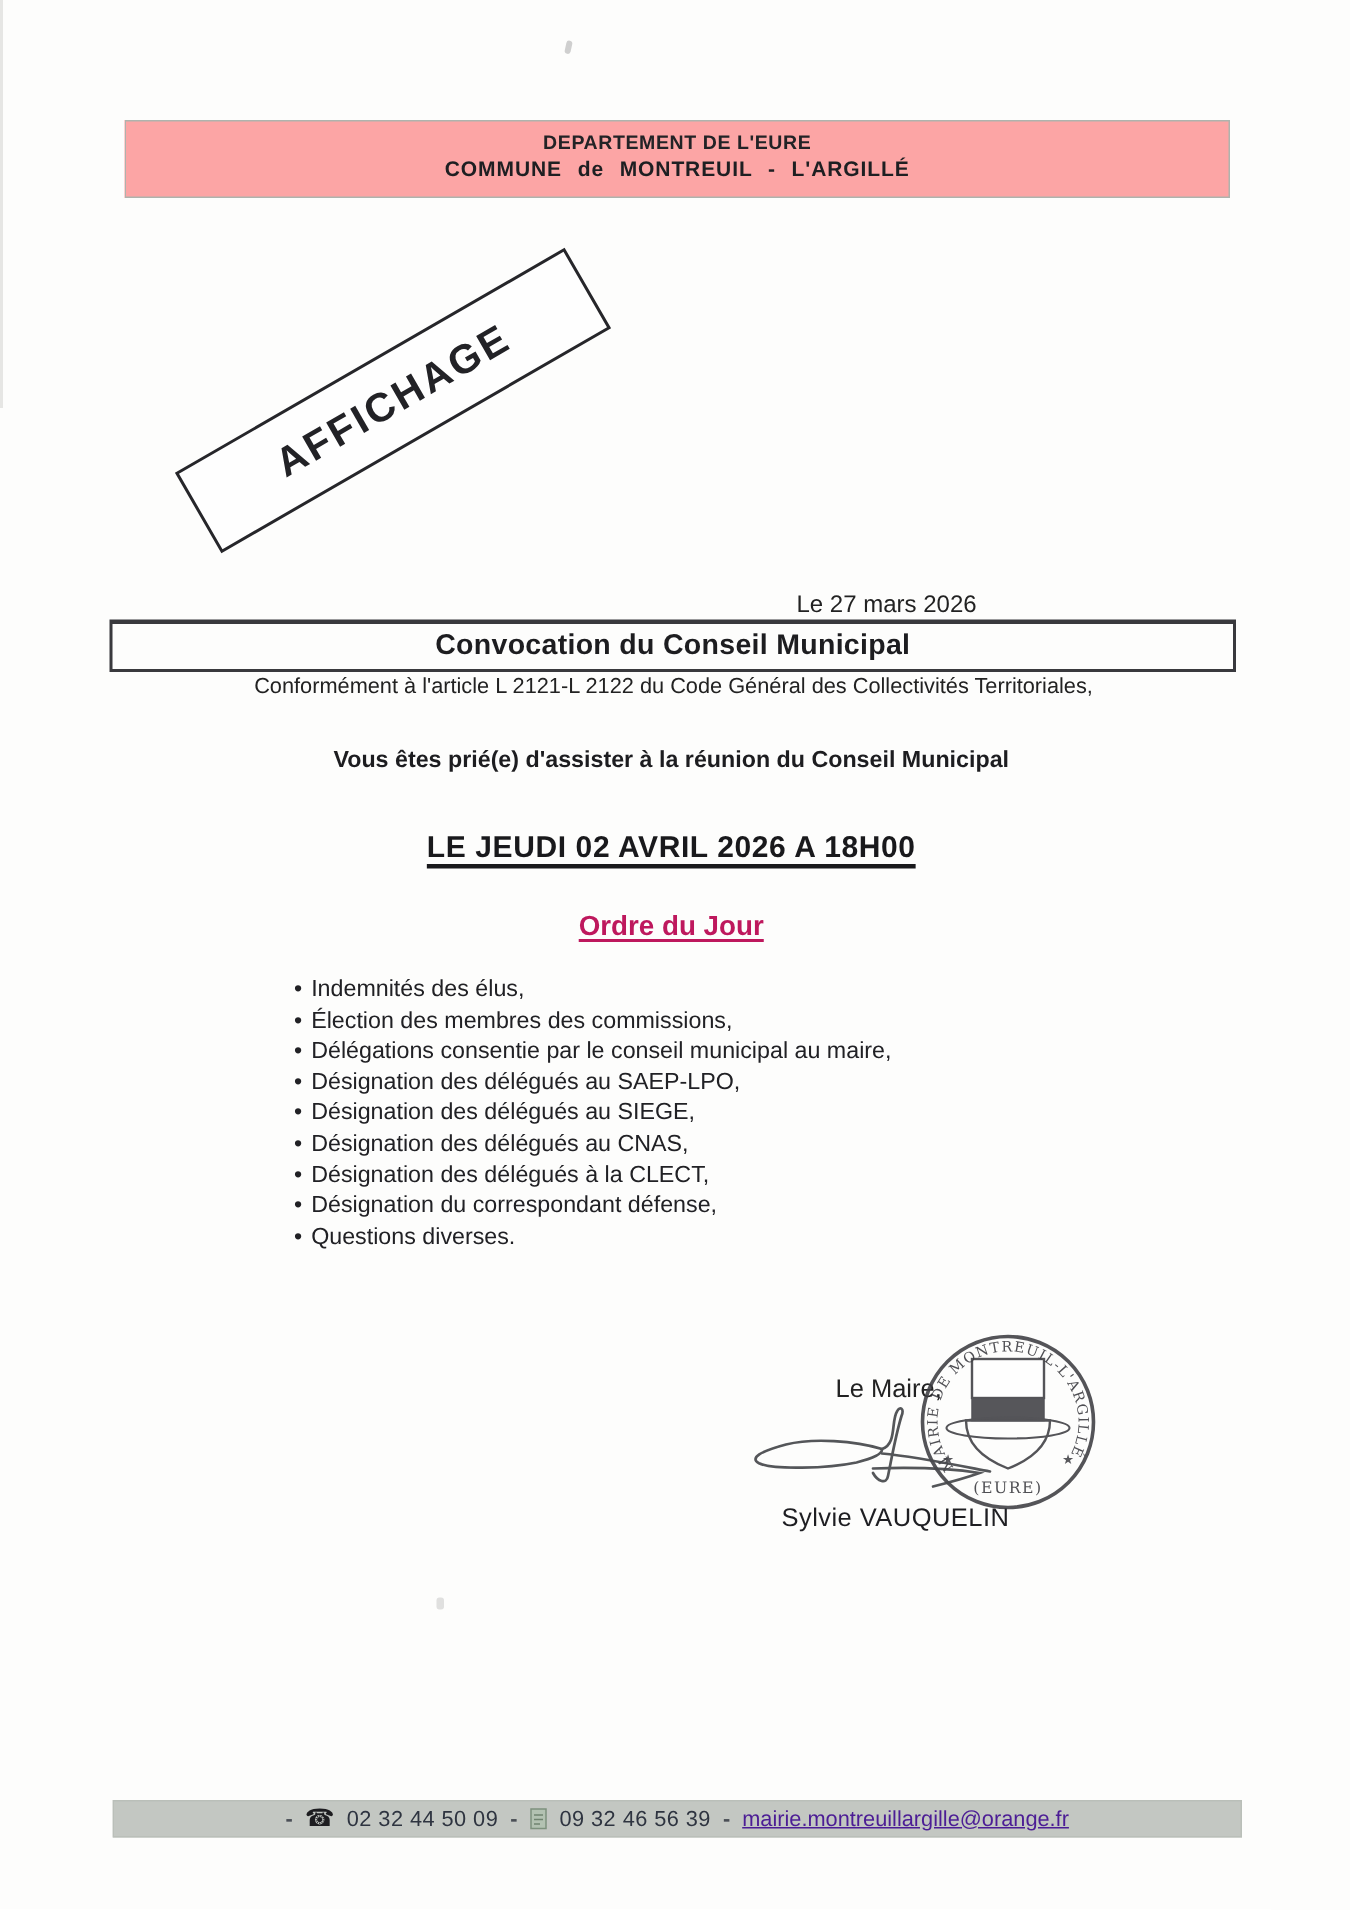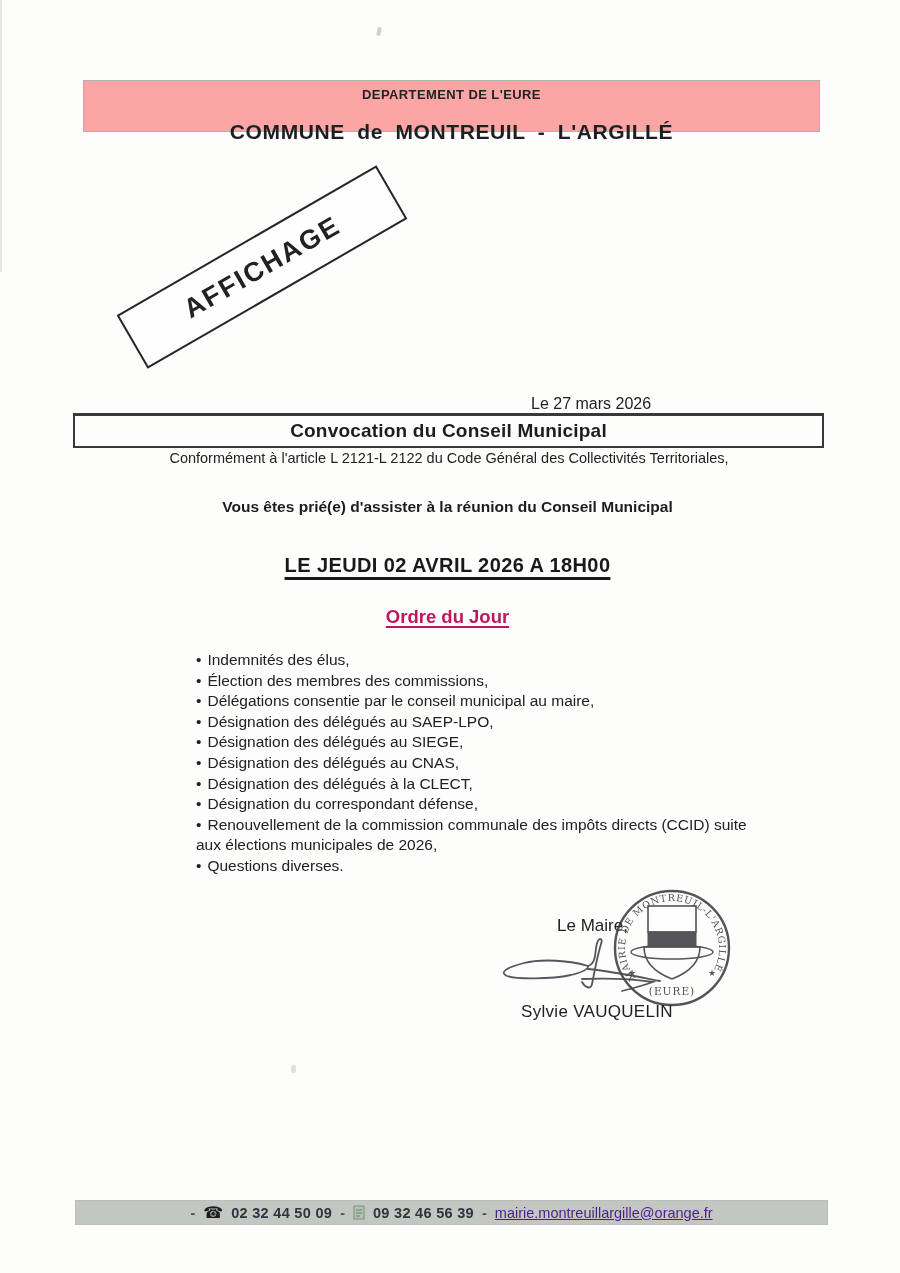--- a/index.html
+++ b/index.html
@@ -14,21 +14,21 @@
   .edge-line{position:absolute;left:0;top:0;width:2px;height:272px;background:#e6e6e4;}
 
   
   .header-band{
     position:absolute;left:83px;top:80px;width:737px;height:52px;
     background:#fca5a5;
     box-shadow:0 0 0 1px #aeb3ad inset;
     text-align:center;
   }
   .hb-line1{margin-top:7px;font-size:13px;font-weight:bold;letter-spacing:.4px;color:#222326;}
-  .hb-line2{margin-top:18px;font-size:21px;font-weight:bold;letter-spacing:.6px;word-spacing:6px;color:#1e1f22;}
+  .hb-line2{margin-top:2px;font-size:14px;font-weight:bold;letter-spacing:.6px;word-spacing:6px;color:#1e1f22;}
 
   
   .affichage{
     position:absolute;left:112px;top:236px;width:296px;height:58px;
     border:2.5px solid #26262a;background:rgba(255,255,255,.6);
     transform:rotate(-30deg);transform-origin:center;
     display:flex;align-items:center;justify-content:center;
   }
   .affichage span{font-size:27px;font-weight:bold;letter-spacing:2px;color:#222226;}
 
@@ -67,21 +67,21 @@
 
   
   .footer-band{
     position:absolute;left:75px;top:1200px;width:753px;height:25px;
     background:#c3c7c2;box-shadow:0 0 0 1px #babfb9 inset;
     display:flex;align-items:center;justify-content:center;gap:8px;
     font-size:14.5px;
   }
   .footer-band .sep{color:#4a4f56;font-weight:bold;}
   .footer-band .ph-icon{color:#1d1d20;font-size:16px;line-height:1;}
-  .footer-band .num{color:#2e3440;font-weight:700;letter-spacing:.3px;}
+  .footer-band .num{color:#2e3440;font-weight:400;letter-spacing:.3px;}
   .footer-band .email{color:#4c1d95;font-weight:400;text-decoration:underline;cursor:pointer;}
   .fax-icon{display:inline-block;vertical-align:middle;}
 </style>
 </head>
 <body>
 
 <div class="page">
 
   <div class="edge-line"></div>
   <div class="artifact" style="left:377px;top:27px;width:4px;height:9px;transform:rotate(12deg);opacity:.55;"></div>
@@ -118,21 +118,20 @@
 
   <div class="agenda">
     <div class="agenda-item"><span class="blt">•</span><span>Indemnités des élus,</span></div>
     <div class="agenda-item"><span class="blt">•</span><span>Élection des membres des commissions,</span></div>
     <div class="agenda-item"><span class="blt">•</span><span>Délégations consentie par le conseil municipal au maire,</span></div>
     <div class="agenda-item"><span class="blt">•</span><span>Désignation des délégués au SAEP-LPO,</span></div>
     <div class="agenda-item"><span class="blt">•</span><span>Désignation des délégués au SIEGE,</span></div>
     <div class="agenda-item"><span class="blt">•</span><span>Désignation des délégués au CNAS,</span></div>
     <div class="agenda-item"><span class="blt">•</span><span>Désignation des délégués à la CLECT,</span></div>
     <div class="agenda-item"><span class="blt">•</span><span>Désignation du correspondant défense,</span></div>
-    <div class="agenda-item"><span class="blt">•</span><span>Renouvellement de la commission communale des impôts directs (CCID) suite aux élections municipales de 2026,</span></div>
     <div class="agenda-item"><span class="blt">•</span><span>Questions diverses.</span></div>
   </div>
 
   <div class="maire">Le Maire,</div>
 
   <svg class="seal" width="150" height="140" viewBox="0 0 150 140">
     <g stroke="#3d3d42" fill="none" opacity="0.88">
       <circle cx="72" cy="68" r="57" stroke-width="2.4"></circle>
       <path id="sealArc" d="M 38.8 101.2 A 47 47 0 1 1 105.2 101.2" stroke="none"></path>
       <rect x="48" y="26" width="48" height="26" stroke-width="1.6" fill="#ffffff"></rect>

